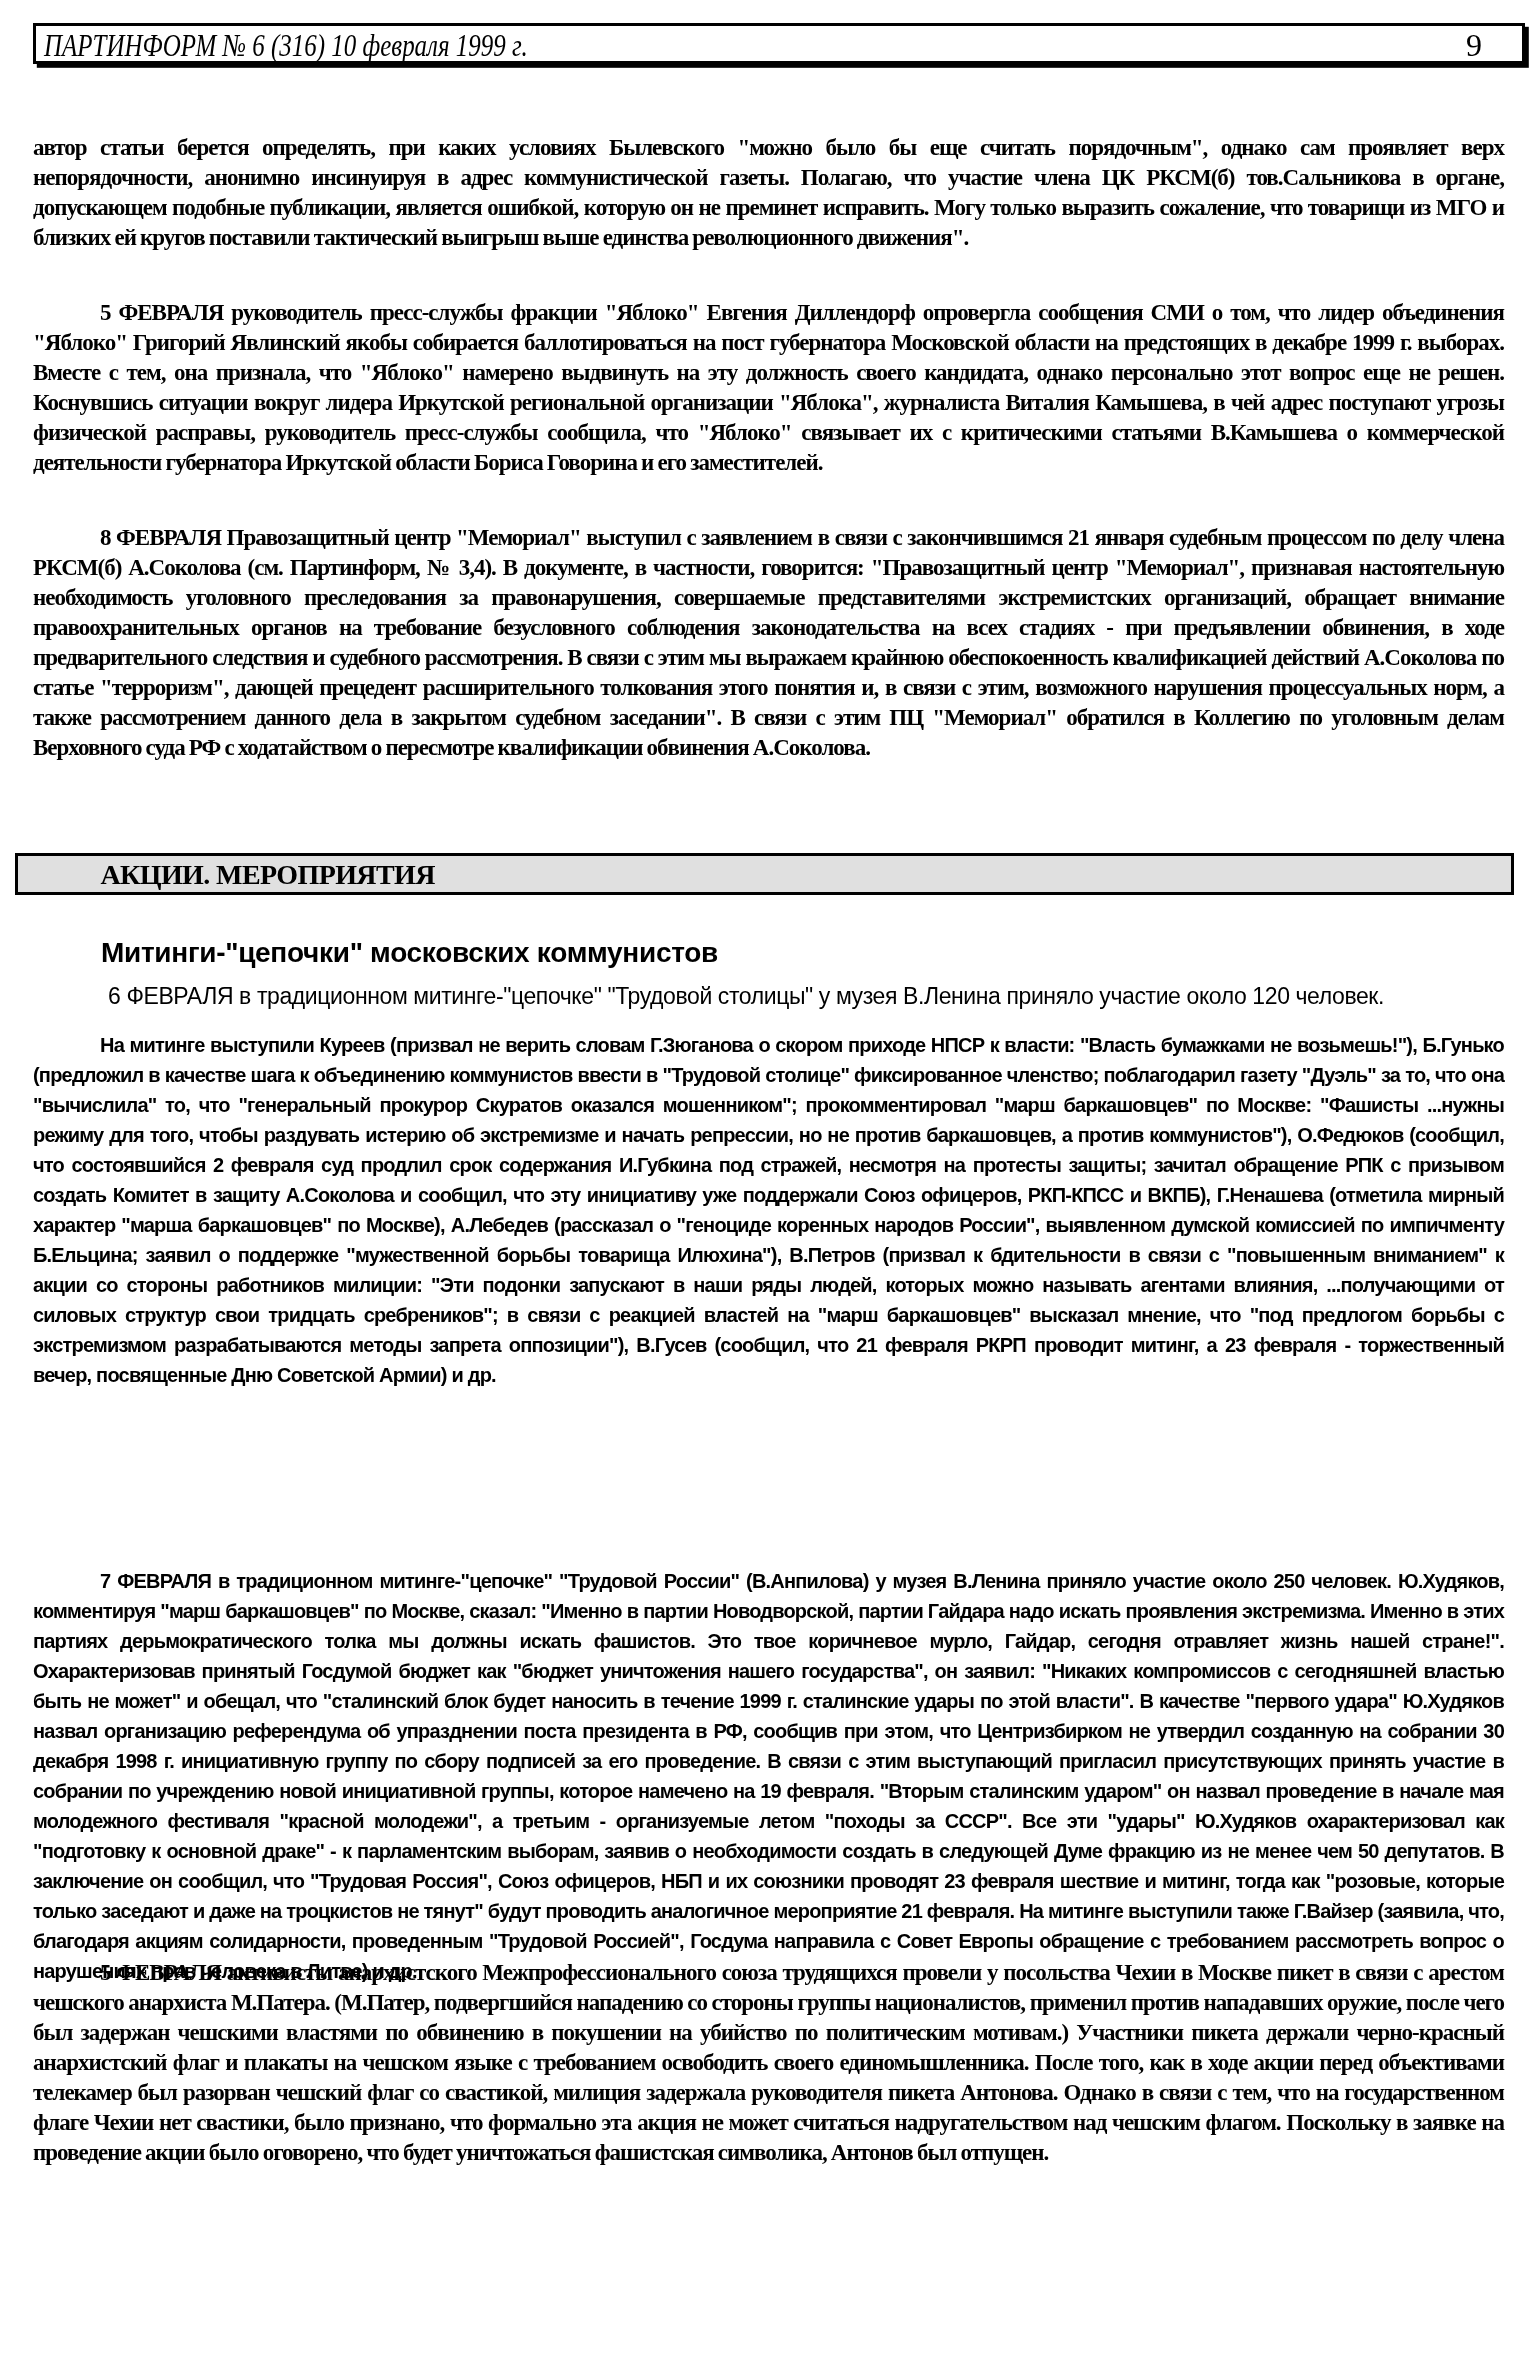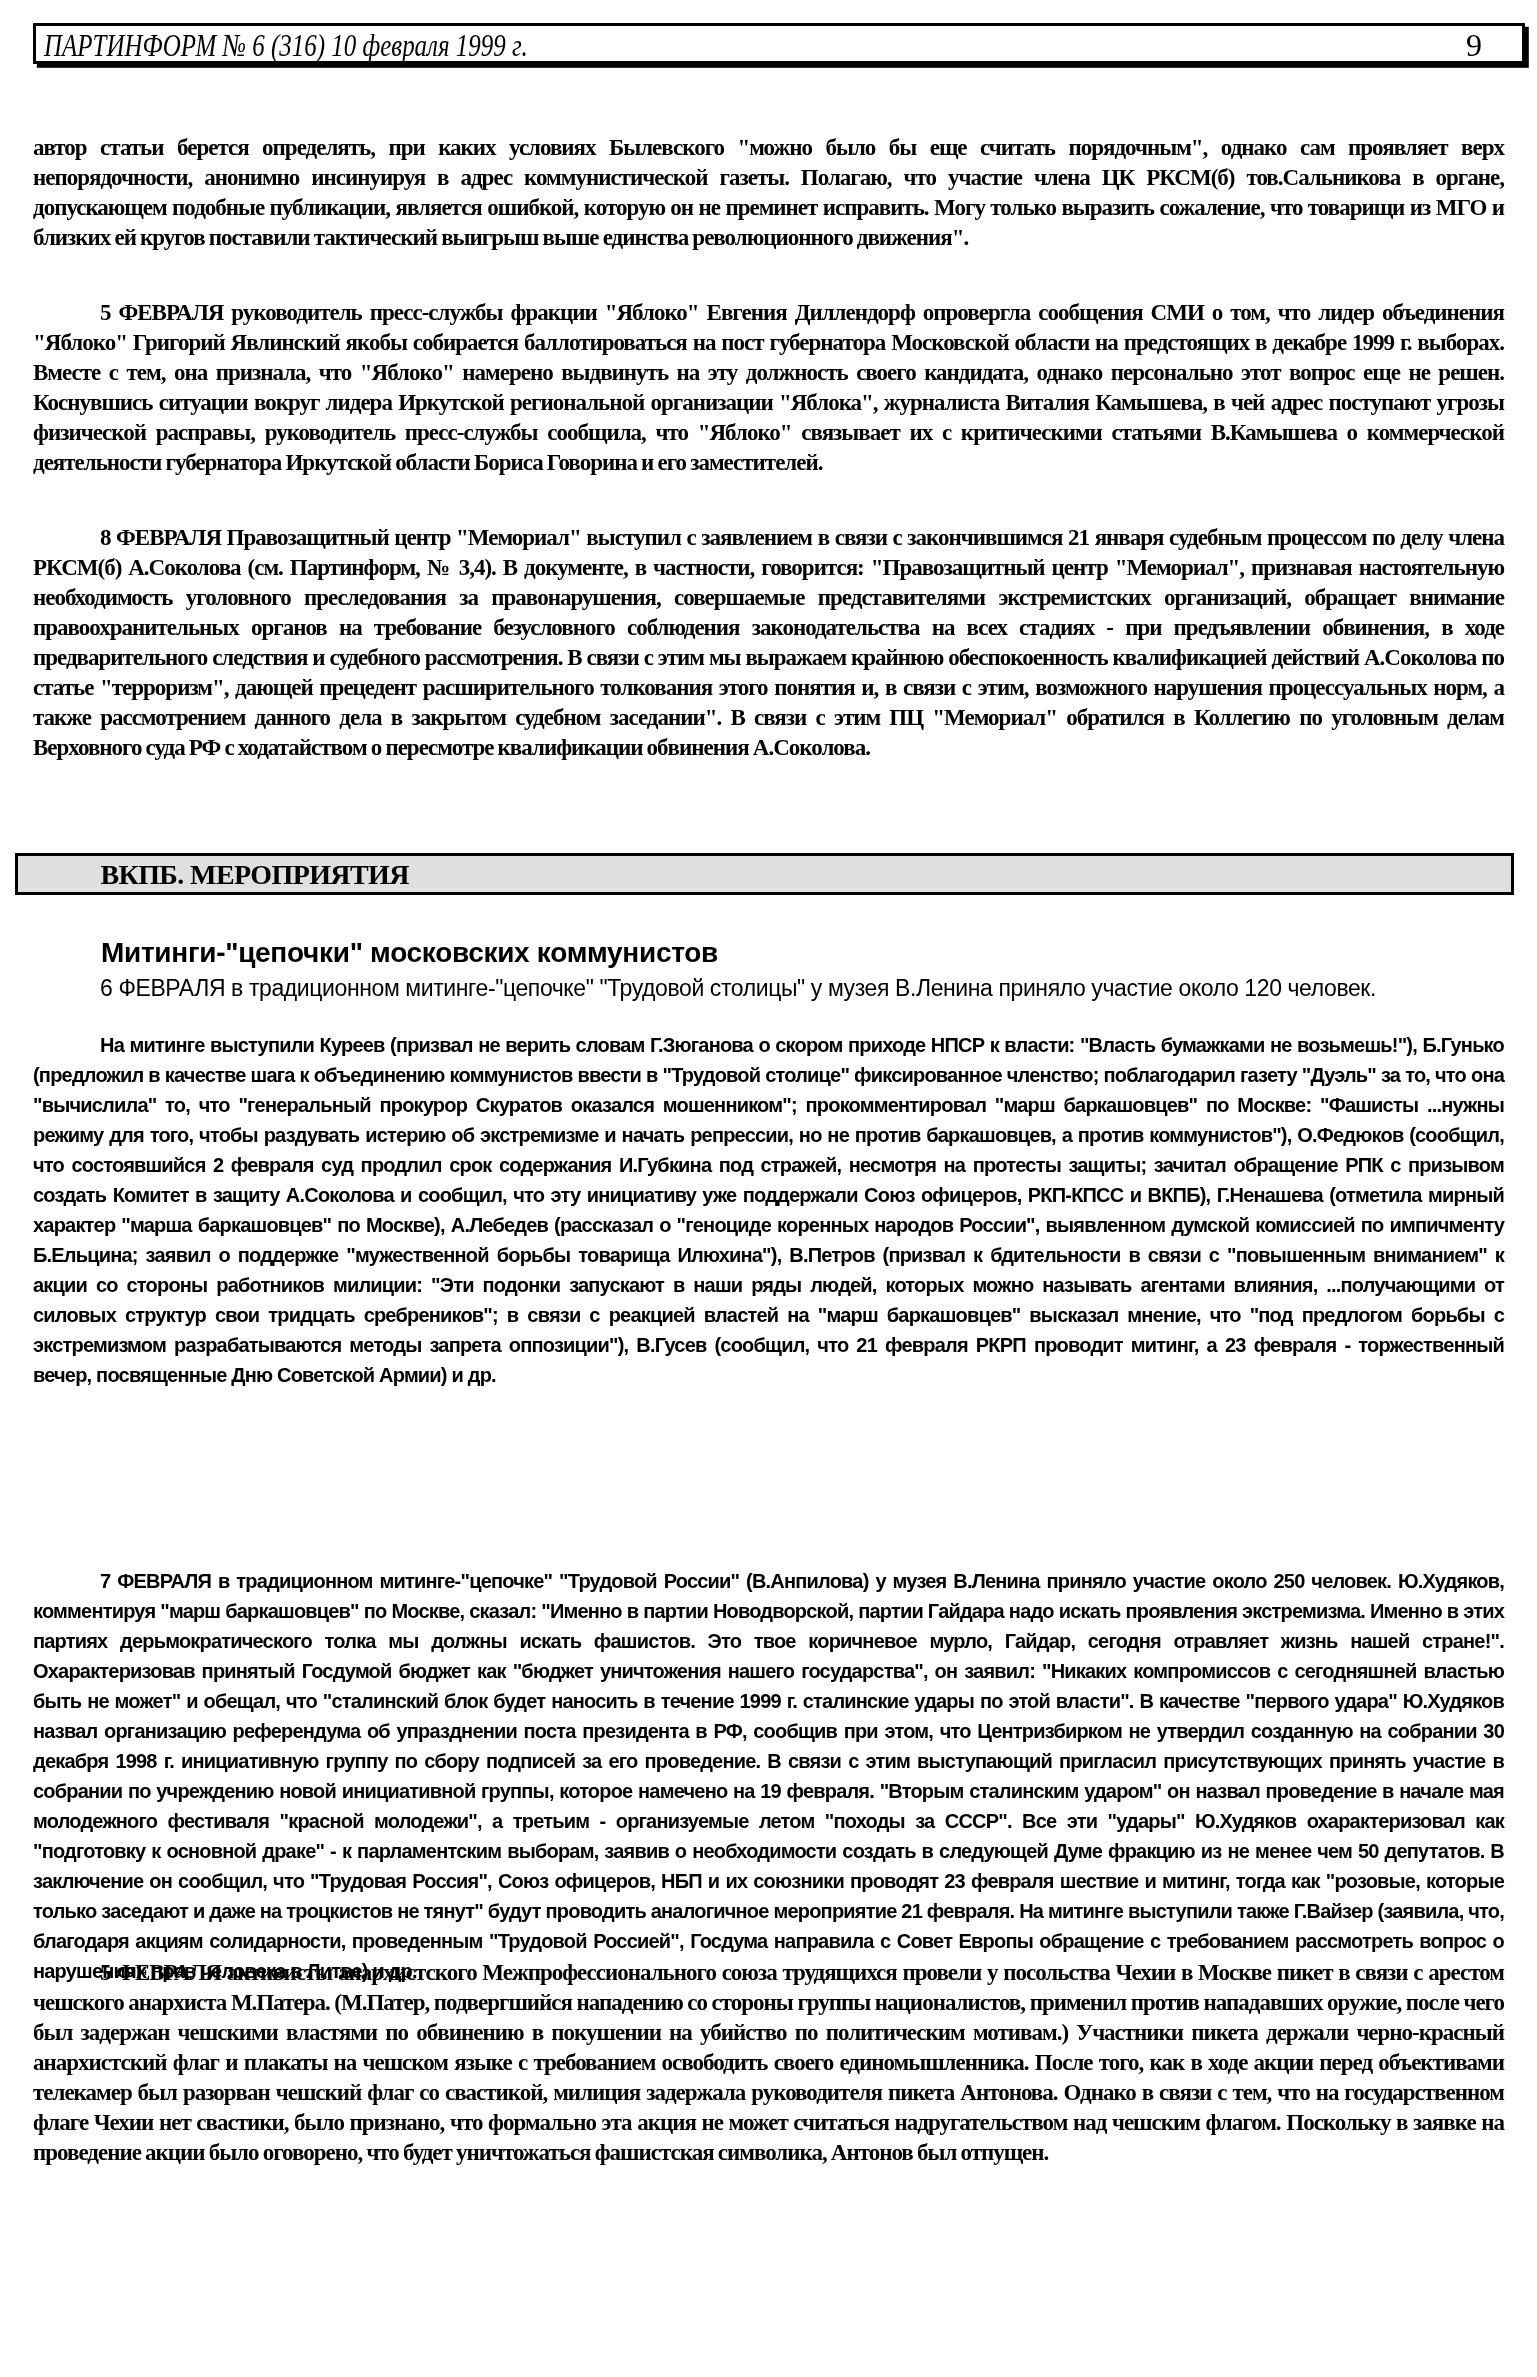--- a/index.html
+++ b/index.html
@@ -132,24 +132,24 @@
 <div class="header-box">
   <span class="header-title">ПАРТИНФОРМ № 6 (316) 10 февраля 1999 г.</span>
   <span class="header-page">9</span>
 </div>
 
 <p class="narrow-serif p1" style="margin:0;">автор статьи берется определять, при каких условиях Былевского "можно было бы еще считать порядочным", однако сам проявляет верх непорядочности, анонимно инсинуируя в адрес коммунистической газеты. Полагаю, что участие члена ЦК РКСМ(б) тов.Сальникова в органе, допускающем подобные публикации, является ошибкой, которую он не преминет исправить. Могу только выразить сожаление, что товарищи из МГО и близких ей кругов поставили тактический выигрыш выше единства революционного движения".</p>
 <p class="narrow-serif indent p2" style="margin:0;">5 ФЕВРАЛЯ руководитель пресс-службы фракции "Яблоко" Евгения Диллендорф опровергла сообщения СМИ о том, что лидер объединения "Яблоко" Григорий Явлинский якобы собирается баллотироваться на пост губернатора Московской области на предстоящих в декабре 1999 г. выборах. Вместе с тем, она признала, что "Яблоко" намерено выдвинуть на эту должность своего кандидата, однако персонально этот вопрос еще не решен. Коснувшись ситуации вокруг лидера Иркутской региональной организации "Яблока", журналиста Виталия Камышева, в чей адрес поступают угрозы физической расправы, руководитель пресс-службы сообщила, что "Яблоко" связывает их с критическими статьями В.Камышева о коммерческой деятельности губернатора Иркутской области Бориса Говорина и его заместителей.</p>
 <p class="narrow-serif indent p3" style="margin:0;">8 ФЕВРАЛЯ Правозащитный центр "Мемориал" выступил с заявлением в связи с закончившимся 21 января судебным процессом по делу члена РКСМ(б) А.Соколова (см. Партинформ, № 3,4). В документе, в частности, говорится: "Правозащитный центр "Мемориал", признавая настоятельную необходимость уголовного преследования за правонарушения, совершаемые представителями экстремистских организаций, обращает внимание правоохранительных органов на требование безусловного соблюдения законодательства на всех стадиях - при предъявлении обвинения, в ходе предварительного следствия и судебного рассмотрения. В связи с этим мы выражаем крайнюю обеспокоенность квалификацией действий А.Соколова по статье "терроризм", дающей прецедент расширительного толкования этого понятия и, в связи с этим, возможного нарушения процессуальных норм, а также рассмотрением данного дела в закрытом судебном заседании". В связи с этим ПЦ "Мемориал" обратился в Коллегию по уголовным делам Верховного суда РФ с ходатайством о пересмотре квалификации обвинения А.Соколова.</p>
 
 <div class="section-bar">
-  <span class="section-bar-label">ВКПБ. МЕРОПРИЯТИЯ</span>
+  <span class="section-bar-label">АКЦИИ. МЕРОПРИЯТИЯ</span>
 </div>
 
 <h2 class="article-headline" style="margin:0;">Митинги-"цепочки" московских коммунистов</h2>
 
-<p class="sans-lead" style="margin:0;">6 ФЕВРАЛЯ в традиционном митинге-"цепочке" "Трудовой столицы" у музея В.Ленина приняло участие около 120 человек.</p>
+<p class="sans-lead" style="margin:8px;">6 ФЕВРАЛЯ в традиционном митинге-"цепочке" "Трудовой столицы" у музея В.Ленина приняло участие около 120 человек.</p>
 
 <p class="sans-body p4" style="margin:0;">На митинге выступили Куреев (призвал не верить словам Г.Зюганова о скором приходе НПСР к власти: "Власть бумажками не возьмешь!"), Б.Гунько (предложил в качестве шага к объединению коммунистов ввести в "Трудовой столице" фиксированное членство; поблагодарил газету "Дуэль" за то, что она "вычислила" то, что "генеральный прокурор Скуратов оказался мошенником"; прокомментировал "марш баркашовцев" по Москве: "Фашисты ...нужны режиму для того, чтобы раздувать истерию об экстремизме и начать репрессии, но не против баркашовцев, а против коммунистов"), О.Федюков (сообщил, что состоявшийся 2 февраля суд продлил срок содержания И.Губкина под стражей, несмотря на протесты защиты; зачитал обращение РПК с призывом создать Комитет в защиту А.Соколова и сообщил, что эту инициативу уже поддержали Союз офицеров, РКП-КПСС и ВКПБ), Г.Ненашева (отметила мирный характер "марша баркашовцев" по Москве), А.Лебедев (рассказал о "геноциде коренных народов России", выявленном думской комиссией по импичменту Б.Ельцина; заявил о поддержке "мужественной борьбы товарища Илюхина"), В.Петров (призвал к бдительности в связи с "повышенным вниманием" к акции со стороны работников милиции: "Эти подонки запускают в наши ряды людей, которых можно называть агентами влияния, ...получающими от силовых структур свои тридцать сребреников"; в связи с реакцией властей на "марш баркашовцев" высказал мнение, что "под предлогом борьбы с экстремизмом разрабатываются методы запрета оппозиции"), В.Гусев (сообщил, что 21 февраля РКРП проводит митинг, а 23 февраля - торжественный вечер, посвященные Дню Советской Армии) и др.</p>
 <p class="sans-body p5" style="margin:0;">7 ФЕВРАЛЯ в традиционном митинге-"цепочке" "Трудовой России" (В.Анпилова) у музея В.Ленина приняло участие около 250 человек. Ю.Худяков, комментируя "марш баркашовцев" по Москве, сказал: "Именно в партии Новодворской, партии Гайдара надо искать проявления экстремизма. Именно в этих партиях дерьмократического толка мы должны искать фашистов. Это твое коричневое мурло, Гайдар, сегодня отравляет жизнь нашей стране!". Охарактеризовав принятый Госдумой бюджет как "бюджет уничтожения нашего государства", он заявил: "Никаких компромиссов с сегодняшней властью быть не может" и обещал, что "сталинский блок будет наносить в течение 1999 г. сталинские удары по этой власти". В качестве "первого удара" Ю.Худяков назвал организацию референдума об упразднении поста президента в РФ, сообщив при этом, что Центризбирком не утвердил созданную на собрании 30 декабря 1998 г. инициативную группу по сбору подписей за его проведение. В связи с этим выступающий пригласил присутствующих принять участие в собрании по учреждению новой инициативной группы, которое намечено на 19 февраля. "Вторым сталинским ударом" он назвал проведение в начале мая молодежного фестиваля "красной молодежи", а третьим - организуемые летом "походы за СССР". Все эти "удары" Ю.Худяков охарактеризовал как "подготовку к основной драке" - к парламентским выборам, заявив о необходимости создать в следующей Думе фракцию из не менее чем 50 депутатов. В заключение он сообщил, что "Трудовая Россия", Союз офицеров, НБП и их союзники проводят 23 февраля шествие и митинг, тогда как "розовые, которые только заседают и даже на троцкистов не тянут" будут проводить аналогичное мероприятие 21 февраля. На митинге выступили также Г.Вайзер (заявила, что, благодаря акциям солидарности, проведенным "Трудовой Россией", Госдума направила с Совет Европы обращение с требованием рассмотреть вопрос о нарушениях прав человека в Литве) и др.</p>
 
 <p class="narrow-serif indent p6" style="margin:0;">5 ФЕВРАЛЯ активисты анархистского Межпрофессионального союза трудящихся провели у посольства Чехии в Москве пикет в связи с арестом чешского анархиста М.Патера. (М.Патер, подвергшийся нападению со стороны группы националистов, применил против нападавших оружие, после чего был задержан чешскими властями по обвинению в покушении на убийство по политическим мотивам.) Участники пикета держали черно-красный анархистский флаг и плакаты на чешском языке с требованием освободить своего единомышленника. После того, как в ходе акции перед объективами телекамер был разорван чешский флаг со свастикой, милиция задержала руководителя пикета Антонова. Однако в связи с тем, что на государственном флаге Чехии нет свастики, было признано, что формально эта акция не может считаться надругательством над чешским флагом. Поскольку в заявке на проведение акции было оговорено, что будет уничтожаться фашистская символика, Антонов был отпущен.</p>
 
 
 </body></html>

